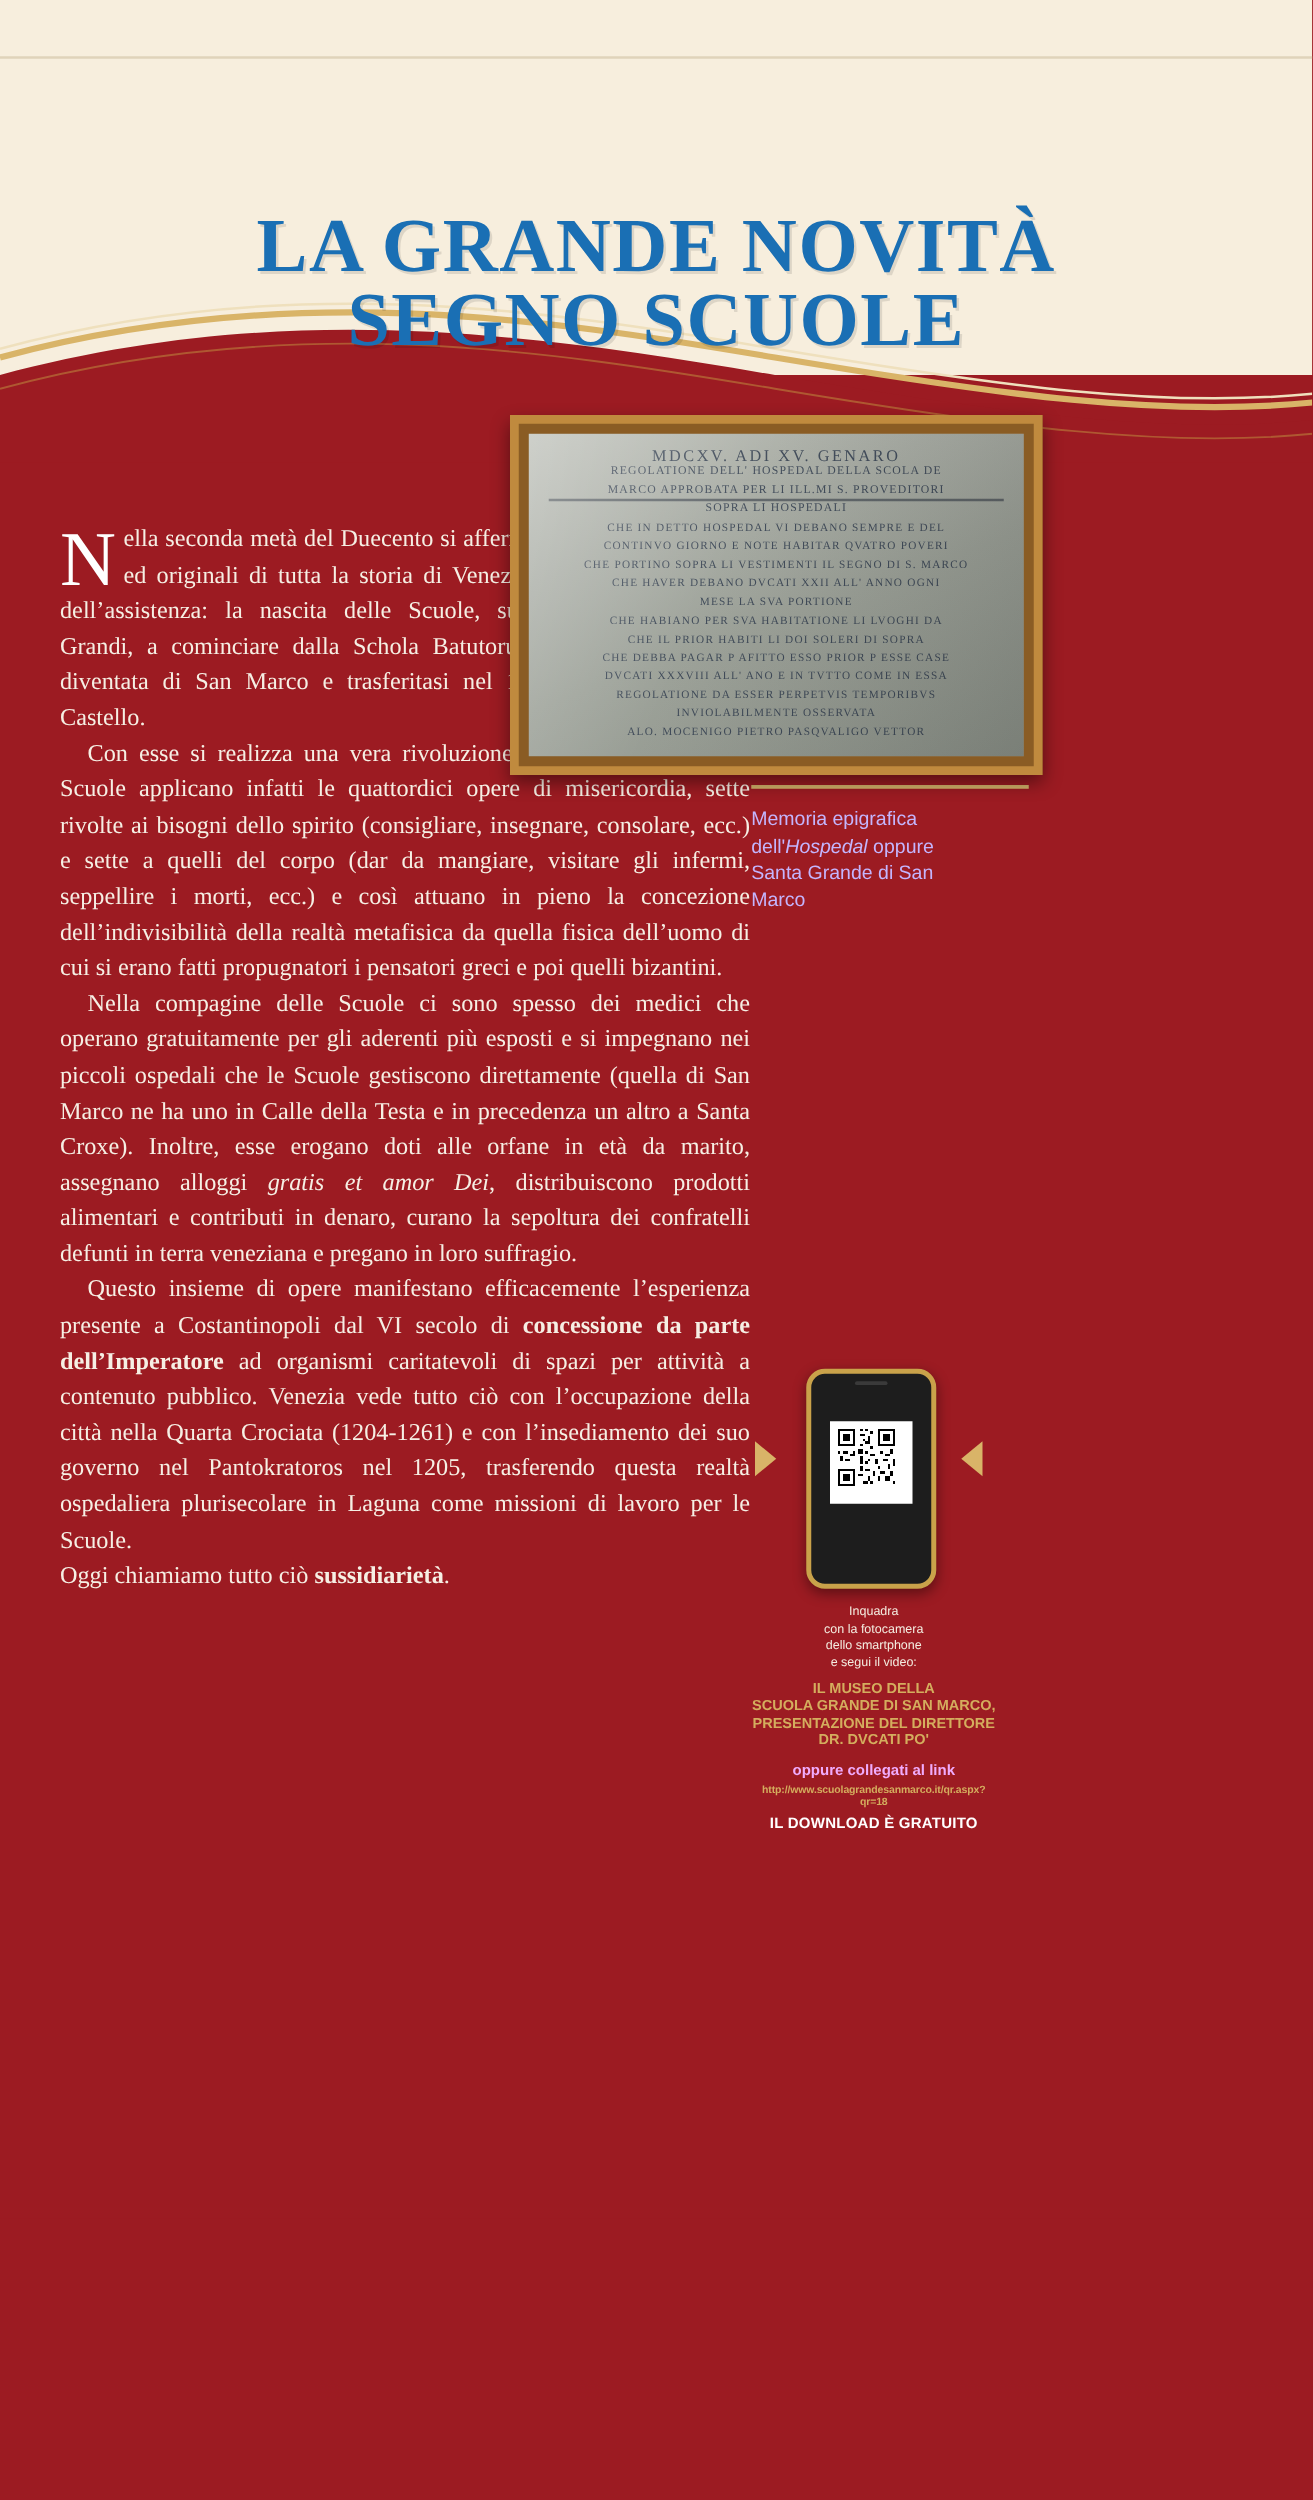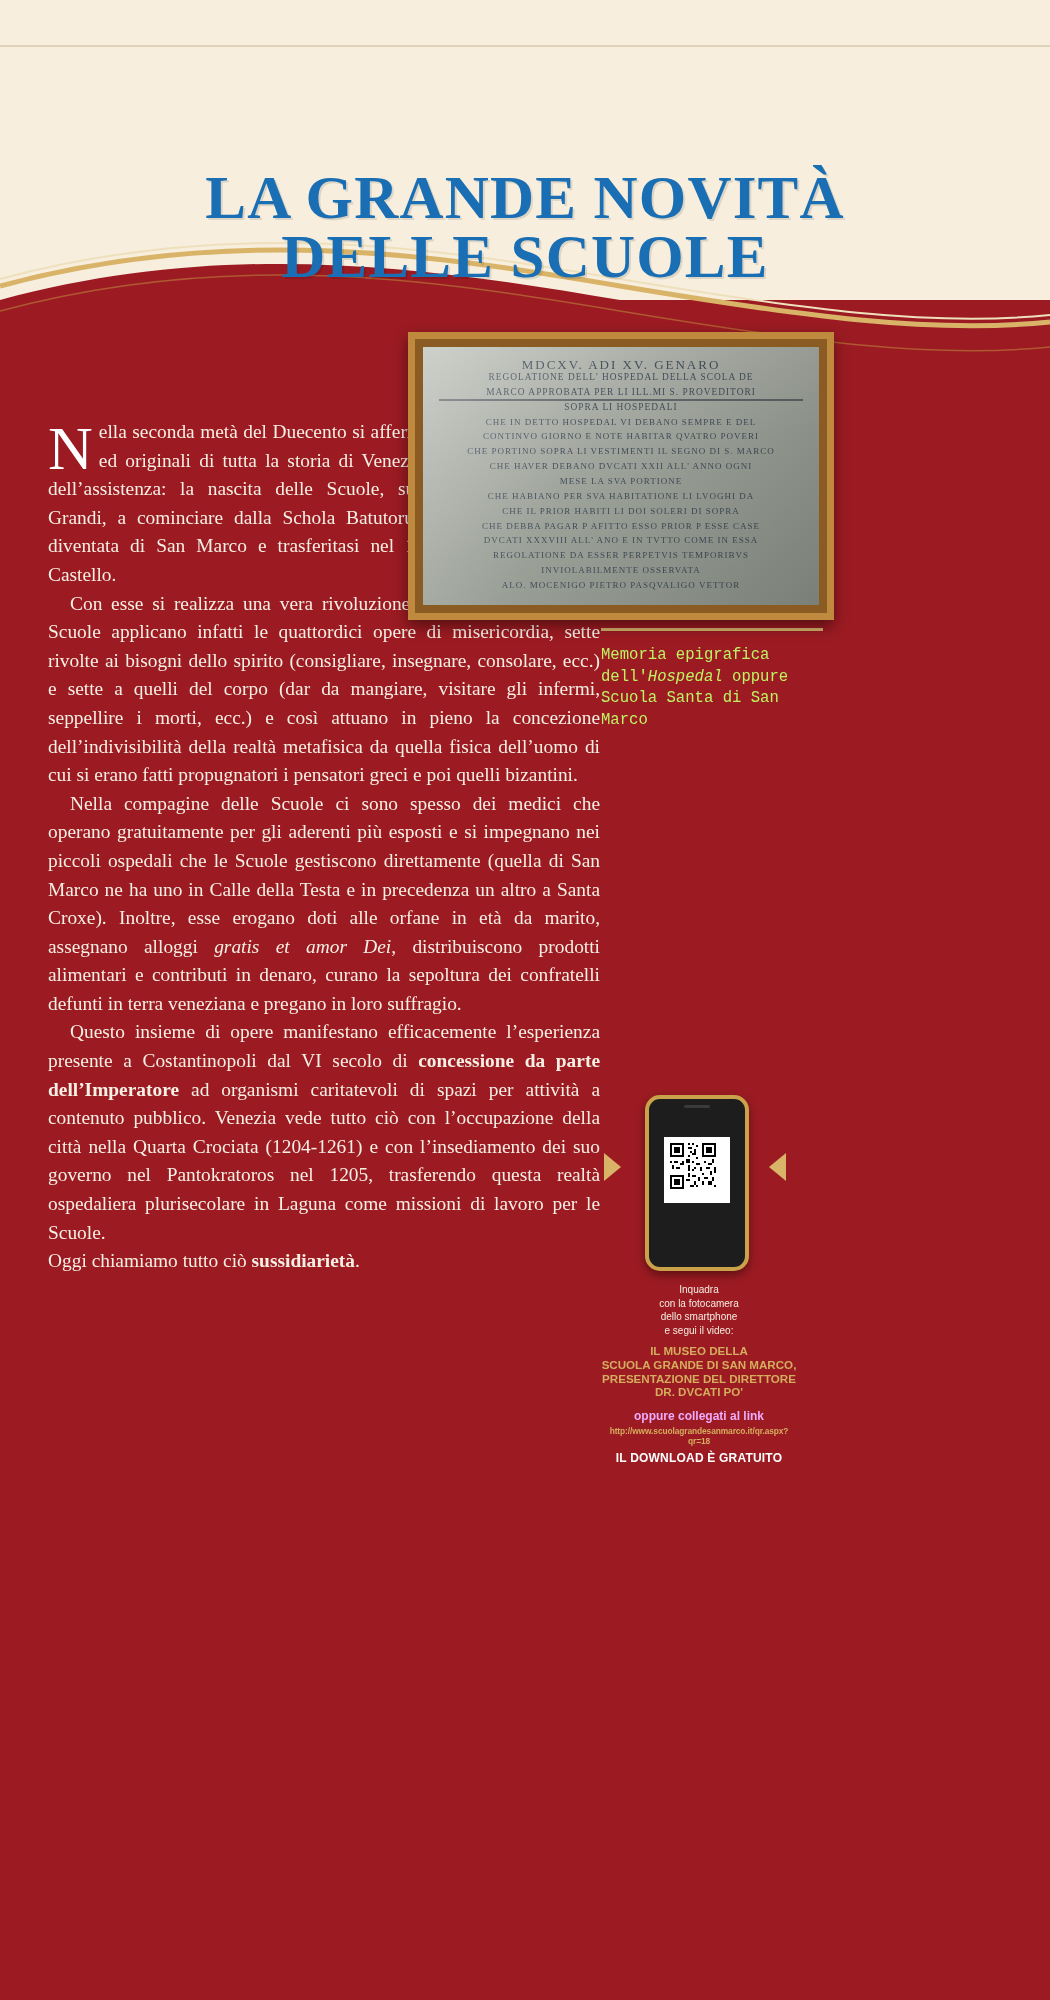--- a/index.html
+++ b/index.html
@@ -101,22 +101,22 @@
     pointer-events:none;
   }
 
   
   .caption-rule {
     position:absolute; left:601px; top:628px; width:222px; height:3px;
     background:#d4b26a; z-index:6;
   }
   .caption {
     position:absolute; left:601px; top:645px; width:215px;
-    color:#bef264;
-    font-family:Liberation Mono, monospace;
+    color:#c4b5fd;
+    font-family:Liberation Sans, sans-serif;
     font-size:15.6px;
     line-height:21.5px;
     z-index:6;
   }
   .caption i { font-style:italic; }
 
   
   .qr-area { position:absolute; left:601px; top:1095px; width:400px; z-index:8; }
 
   .phone {
@@ -213,21 +213,21 @@
     <svg width="1050" height="220" viewBox="0 0 1050 220" preserveAspectRatio="none">
       <path d="M0,150 C230,88 430,118 620,150 C800,180 930,198 1050,186 L1050,220 L0,220 Z" fill="#9c1b22"></path>
       <path d="M0,136 C230,74 430,104 620,136 C800,166 930,184 1050,172" fill="none" stroke="#d9b468" stroke-width="5"></path>
       <path d="M0,129 C230,67 430,97 620,129 C800,159 930,177 1050,165" fill="none" stroke="#efe0bd" stroke-width="2"></path>
       <path d="M0,161 C230,99 430,129 620,161 C800,191 930,209 1050,197" fill="none" stroke="#c08a3e" stroke-width="1.5" opacity="0.55"></path>
     </svg>
   </div>
 
   <div class="title-block">
     <div class="title-line">LA GRANDE NOVITÀ</div>
-    <div class="title-line">DELLE SCUOLE</div>
+    <div class="title-line">SEGNO SCUOLE</div>
   </div>
 
   <div class="photo-frame">
     <div class="photo-inner">
       <div id="plaque-render">
           <div class="plaque-txt" style="top: 4%; font-size: 13px; letter-spacing: 2px;">MDCXV. ADI XV. GENARO</div>
           <div class="plaque-txt" style="top: 9.75%; font-size: 9.4px; letter-spacing: 1px;">REGOLATIONE DELL' HOSPEDAL DELLA SCOLA DE</div>
           <div class="plaque-txt" style="top: 15.5%; font-size: 9.4px; letter-spacing: 1px;">MARCO APPROBATA PER LI ILL.MI S. PROVEDITORI</div>
           <div class="plaque-txt" style="top: 21.25%; font-size: 9.4px; letter-spacing: 1px;">SOPRA LI HOSPEDALI</div>
           <div class="plaque-txt" style="top: 27%; font-size: 9px; letter-spacing: 1px;">CHE IN DETTO HOSPEDAL VI DEBANO SEMPRE E DEL</div>
@@ -245,21 +245,21 @@
           <div class="plaque-line" style="top: 20%;"></div>
         </div>
       <div class="plaque-gloss"></div>
     </div>
   </div>
 
   <div class="caption-rule"></div>
   <div class="caption">
     <span>Memoria epigrafica</span><br>
     <span>dell'</span><i>Hospedal</i><span> oppure</span><br>
-    <span>Scuola Santa di San</span><br>
+    <span>Santa Grande di San</span><br>
     <span>Marco</span>
   </div>
 
   <div class="body-text">
     <p class="first">
       <span class="dropcap">N</span><span>ella seconda metà del Duecento si afferma uno dei fatti più forti ed originali di tutta la storia di Venezia ed anche della storia dell’assistenza: la nascita delle Scuole, successivamente definite Grandi, a cominciare dalla Schola Batutorum a Santa Croce, poi diventata di San Marco e trasferitasi nel 1438 nel sito attuale a Castello.</span>
     </p>
     <p>Con esse si realizza una vera rivoluzione nell’offerta di cura: le Scuole applicano infatti le quattordici opere di misericordia, sette rivolte ai bisogni dello spirito (consigliare, insegnare, consolare, ecc.) e sette a quelli del corpo (dar da mangiare, visitare gli infermi, seppellire i morti, ecc.) e così attuano in pieno la concezione dell’indivisibilità della realtà metafisica da quella fisica dell’uomo di cui si erano fatti propugnatori i pensatori greci e poi quelli bizantini.</p>
     <p><span>Nella compagine delle Scuole ci sono spesso dei medici che operano gratuitamente per gli aderenti più esposti e si impegnano nei piccoli ospedali che le Scuole gestiscono direttamente (quella di San Marco ne ha uno in Calle della Testa e in precedenza un altro a Santa Croxe). Inoltre, esse erogano doti alle orfane in età da marito, assegnano alloggi </span><i>gratis et amor Dei</i><span>, distribuiscono prodotti alimentari e contributi in denaro, curano la sepoltura dei confratelli defunti in terra veneziana e pregano in loro suffragio.</span></p>
     <p><span>Questo insieme di opere manifestano efficacemente l’esperienza presente a Costantinopoli dal VI secolo di </span><b>concessione da parte dell’Imperatore</b><span> ad organismi caritatevoli di spazi per attività a contenuto pubblico. Venezia vede tutto ciò con l’occupazione della città nella Quarta Crociata (1204-1261) e con l’insediamento dei suo governo nel Pantokratoros nel 1205, trasferendo questa realtà ospedaliera plurisecolare in Laguna come missioni di lavoro per le Scuole.</span></p>

